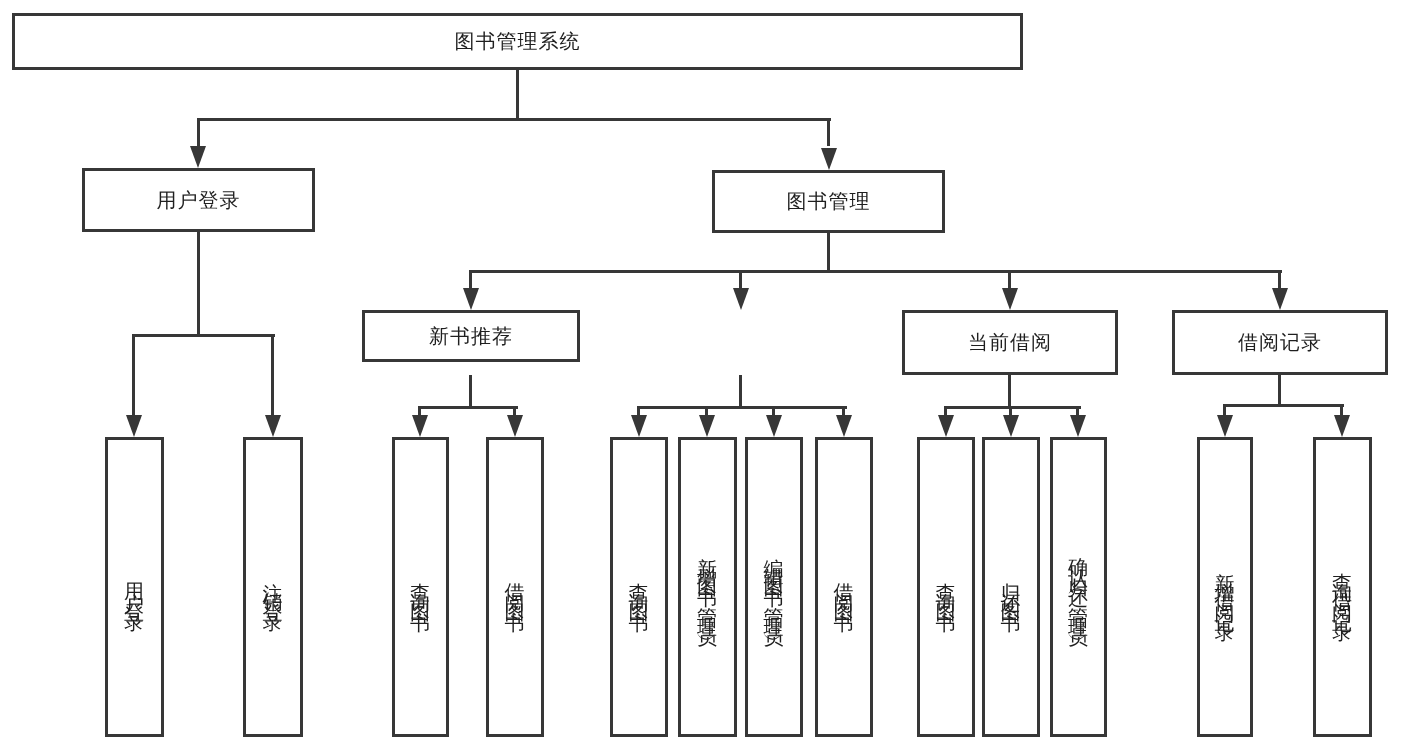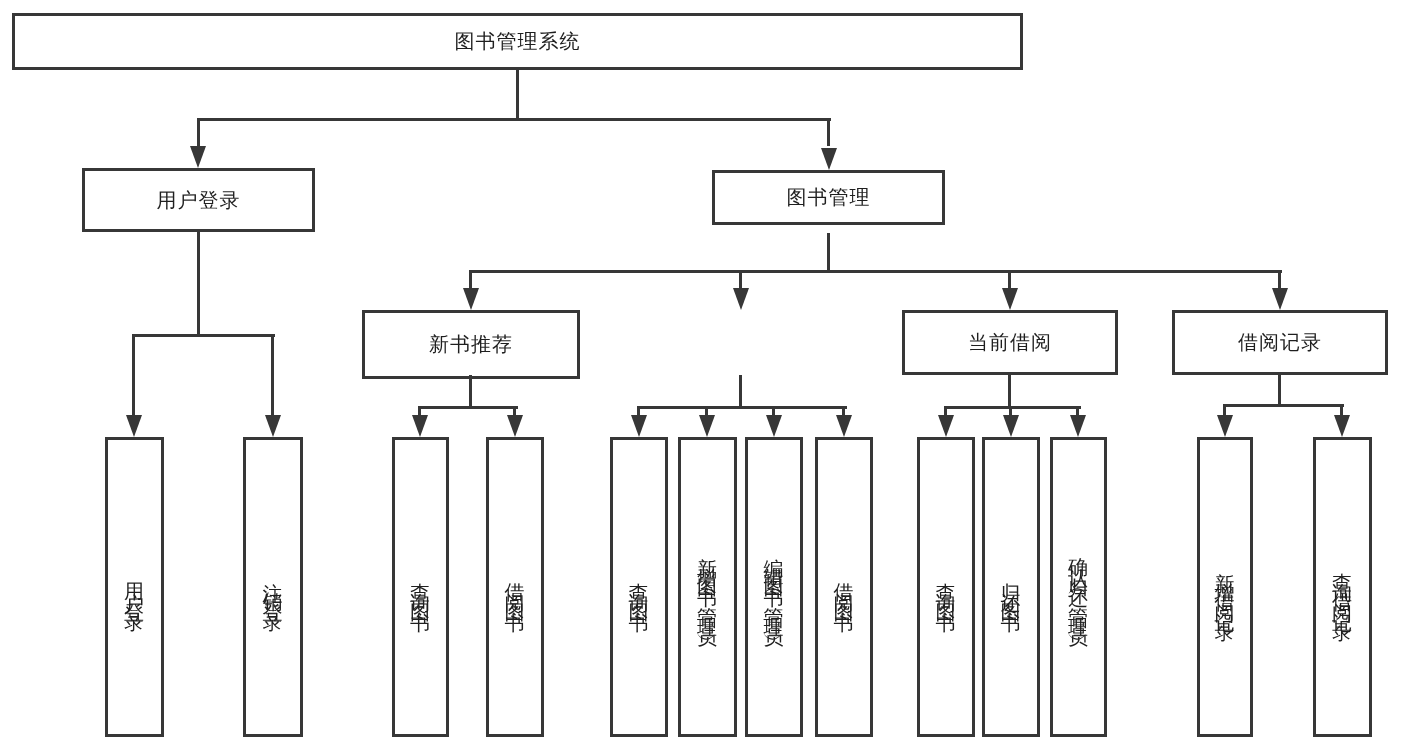--- a/index.html
+++ b/index.html
@@ -35,25 +35,25 @@
 
 <div class="canvas">
 
   <div class="box" style="left:12px;top:13px;width:1011px;height:57px">
     <span class="hlabel">图书管理系统</span>
   </div>
 
   <div class="box" style="left:82px;top:168px;width:233px;height:64px">
     <span class="hlabel">用户登录</span>
   </div>
-  <div class="box" style="left:712px;top:170px;width:233px;height:55px">
+  <div class="box" style="left:712px;top:170px;width:233px;height:63px">
     <span class="hlabel">图书管理</span>
   </div>
 
-  <div class="box" style="left:362px;top:310px;width:218px;height:69px">
+  <div class="box" style="left:362px;top:310px;width:218px;height:52px">
     <span class="hlabel">新书推荐</span>
   </div>
   <div class="box" style="left:902px;top:310px;width:216px;height:65px">
     <span class="hlabel">当前借阅</span>
   </div>
   <div class="box" style="left:1172px;top:310px;width:216px;height:65px">
     <span class="hlabel">借阅记录</span>
   </div>
 
   <div class="box" style="left:105px;top:437px;width:59px;height:300px">

